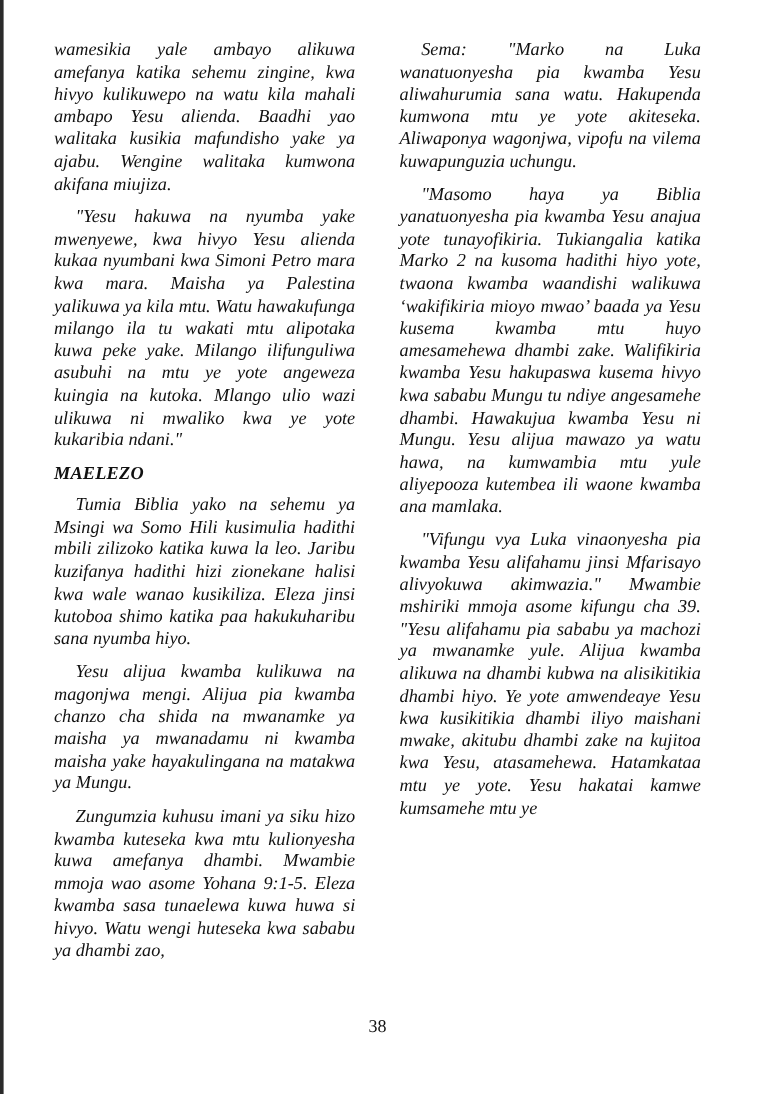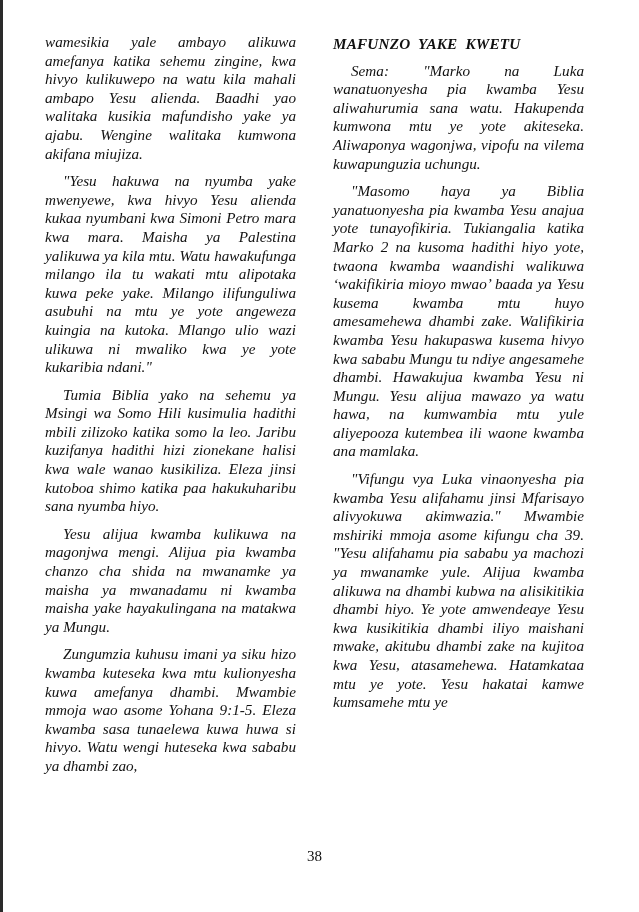--- a/index.html
+++ b/index.html
@@ -65,27 +65,27 @@
     }
   </style>
 </head>
 <body>
 
 <div class="edge-bar"></div>
 
 <div class="column col-left">
   <p>wamesikia yale ambayo alikuwa amefanya katika sehemu zingine, kwa hivyo kulikuwepo na watu kila mahali ambapo Yesu alienda. Baadhi yao walitaka kusikia mafundisho yake ya ajabu. Wengine walitaka kumwona akifana miujiza.</p>
   <p class="indent">"Yesu hakuwa na nyumba yake mwenyewe, kwa hivyo Yesu alienda kukaa nyumbani kwa Simoni Petro mara kwa mara. Maisha ya Palestina yalikuwa ya kila mtu. Watu hawakufunga milango ila tu wakati mtu alipotaka kuwa peke yake. Milango ilifunguliwa asubuhi na mtu ye yote angeweza kuingia na kutoka. Mlango ulio wazi ulikuwa ni mwaliko kwa ye yote kukaribia ndani."</p>
-  <p class="indent">Tumia Biblia yako na sehemu ya Msingi wa Somo Hili kusimulia hadithi mbili zilizoko katika somo la leo. Jaribu kuzifanya hadithi hizi zionekane halisi kwa wale wanao kusikiliza. Eleza jinsi kutoboa shimo katika paa hakukuharibu sana nyumba hiyo.</p>
+  <h2>MAELEZO</h2>
+  <p class="indent">Tumia Biblia yako na sehemu ya Msingi wa Somo Hili kusimulia hadithi mbili zilizoko katika kuwa la leo. Jaribu kuzifanya hadithi hizi zionekane halisi kwa wale wanao kusikiliza. Eleza jinsi kutoboa shimo katika paa hakukuharibu sana nyumba hiyo.</p>
   <p class="indent">Yesu alijua kwamba kulikuwa na magonjwa mengi. Alijua pia kwamba chanzo cha shida na mwanamke ya maisha ya mwanadamu ni kwamba maisha yake hayakulingana na matakwa ya Mungu.</p>
   <p class="indent">Zungumzia kuhusu imani ya siku hizo kwamba kuteseka kwa mtu kulionyesha kuwa amefanya dhambi. Mwambie mmoja wao asome Yohana 9:1-5. Eleza kwamba sasa tunaelewa kuwa huwa si hivyo. Watu wengi huteseka kwa sababu ya dhambi zao,</p>
 </div>
 
 <div class="column col-right">
-  <h2>MAFUNZO YAKE KWETU</h2>
   <p class="indent">Sema: "Marko na Luka wanatuonyesha pia kwamba Yesu aliwahurumia sana watu. Hakupenda kumwona mtu ye yote akiteseka. Aliwaponya wagonjwa, vipofu na vilema kuwapunguzia uchungu.</p>
   <p class="indent">"Masomo haya ya Biblia yanatuonyesha pia kwamba Yesu anajua yote tunayofikiria. Tukiangalia katika Marko 2 na kusoma hadithi hiyo yote, twaona kwamba waandishi walikuwa ‘wakifikiria mioyo mwao’ baada ya Yesu kusema kwamba mtu huyo amesamehewa dhambi zake. Walifikiria kwamba Yesu hakupaswa kusema hivyo kwa sababu Mungu tu ndiye angesamehe dhambi. Hawakujua kwamba Yesu ni Mungu. Yesu alijua mawazo ya watu hawa, na kumwambia mtu yule aliyepooza kutembea ili waone kwamba ana mamlaka.</p>
   <p class="indent">"Vifungu vya Luka vinaonyesha pia kwamba Yesu alifahamu jinsi Mfarisayo alivyokuwa akimwazia." Mwambie mshiriki mmoja asome kifungu cha 39. "Yesu alifahamu pia sababu ya machozi ya mwanamke yule. Alijua kwamba alikuwa na dhambi kubwa na alisikitikia dhambi hiyo. Ye yote amwendeaye Yesu kwa kusikitikia dhambi iliyo maishani mwake, akitubu dhambi zake na kujitoa kwa Yesu, atasamehewa. Hatamkataa mtu ye yote. Yesu hakatai kamwe kumsamehe mtu ye</p>
 </div>
 
 <div class="page-number">
   <span>38</span>
 </div>
 
 </body></html>

